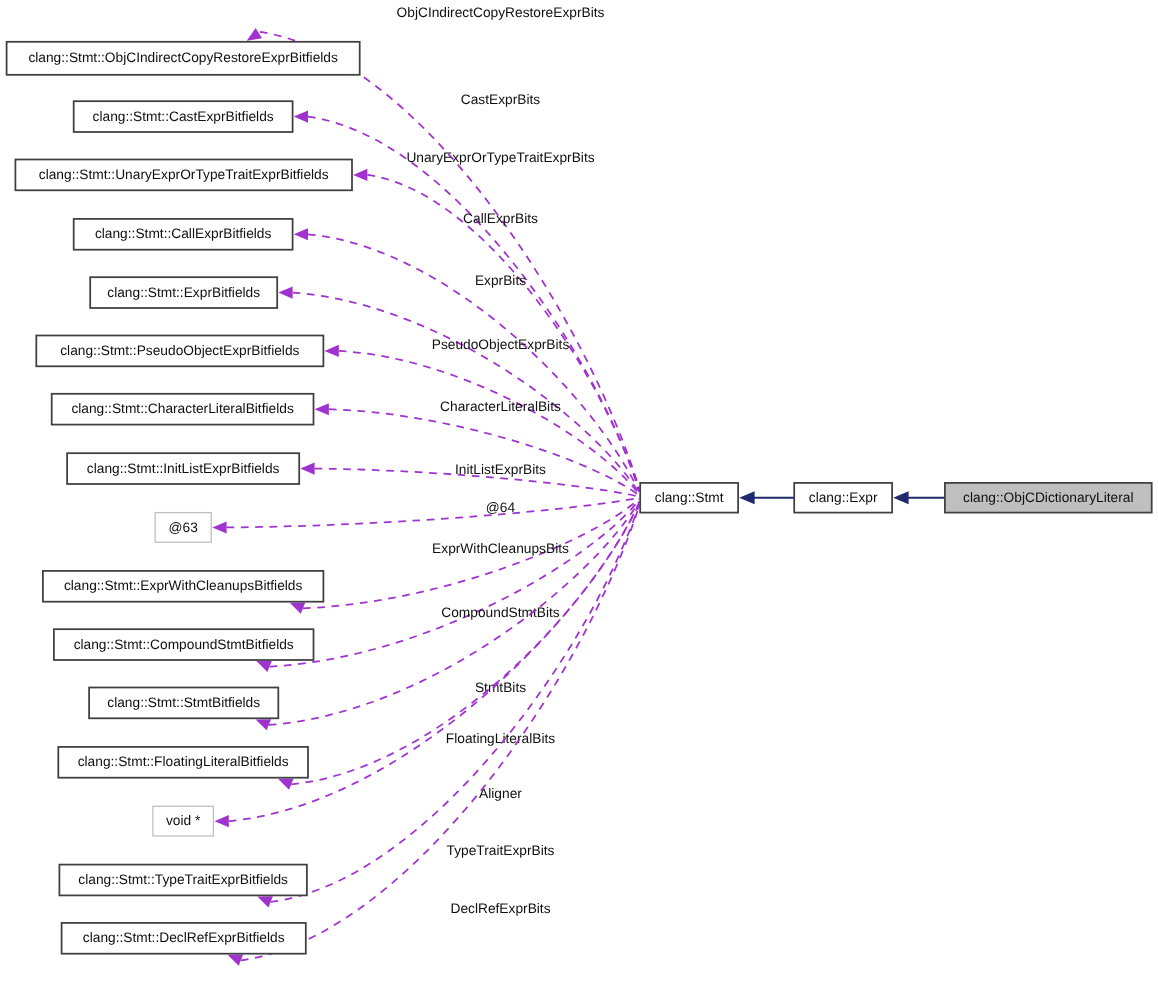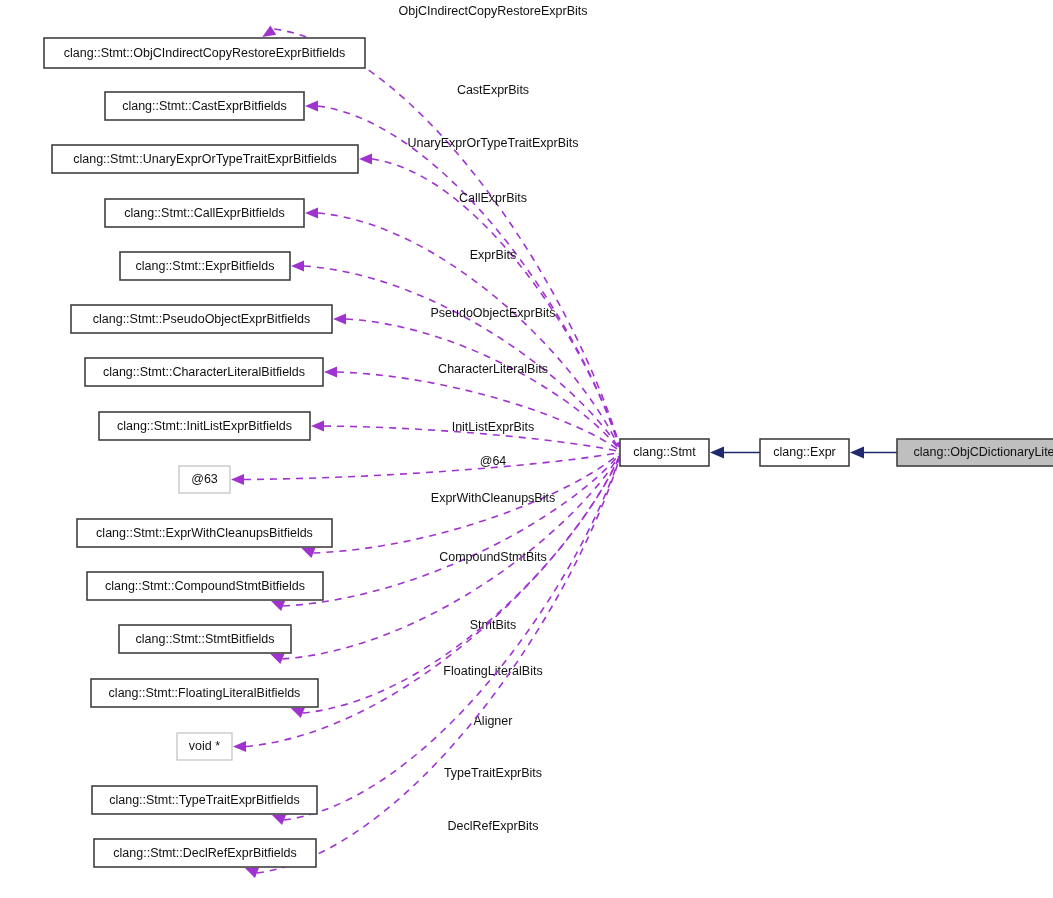--- a/index.html
+++ b/index.html
@@ -10,21 +10,20 @@
   body {
     width: 1053px;
     height: 898px;
     font-family: "Liberation Sans", sans-serif;
     overflow: hidden;
   }
   #diagram-root {
     position: relative;
     width: 874px;
     height: 898px;
-    padding-left: 38px;
   }
   svg.graph {
     display: block;
     width: 1053px;
     height: 898px;
   }
   .node-box {
     fill: #ffffff;
     stroke: #404040;
     stroke-width: 1.6;

